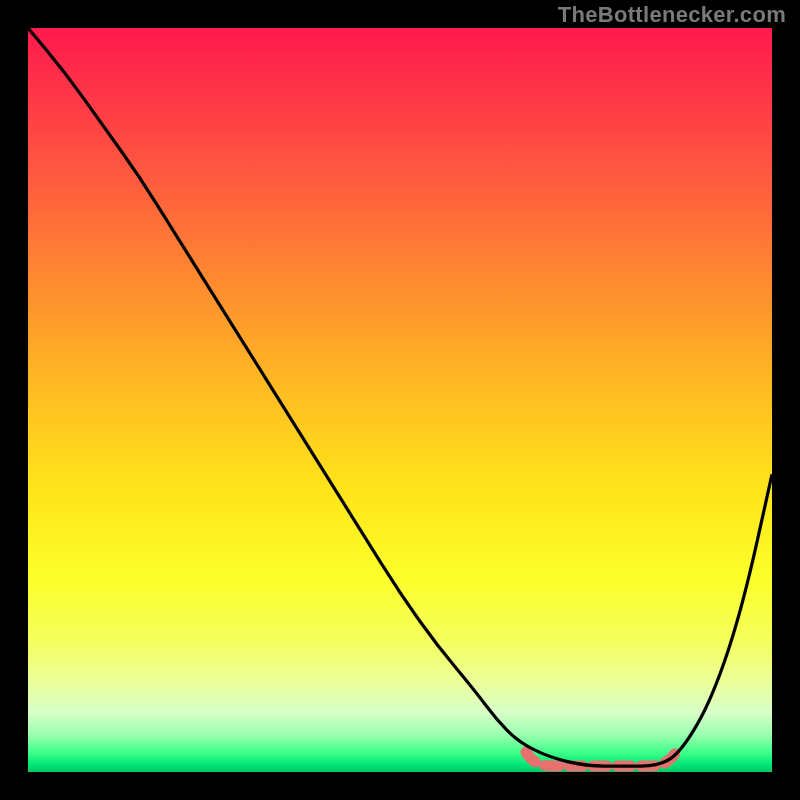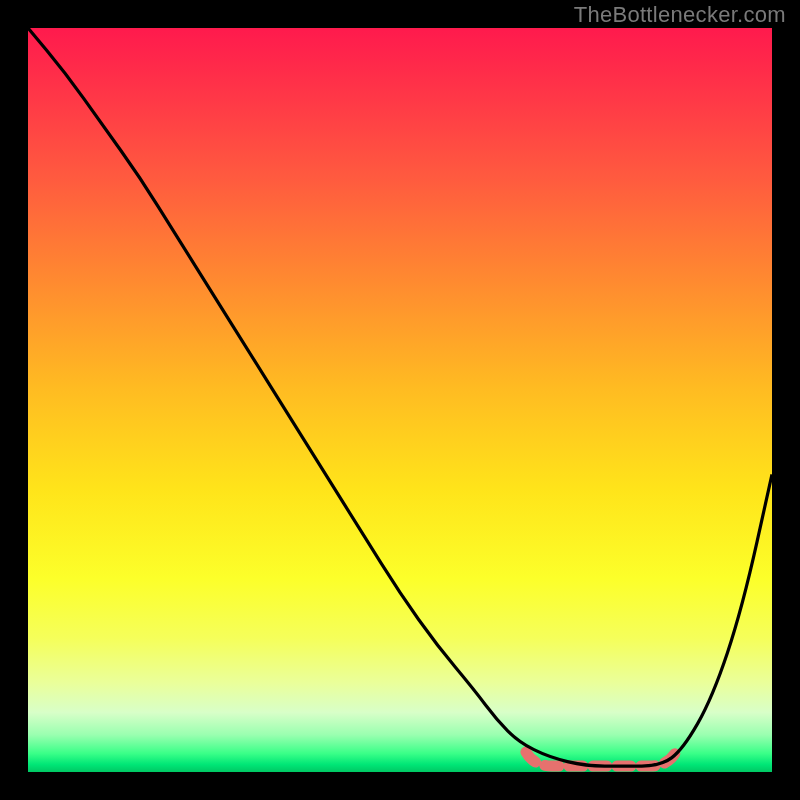--- a/index.html
+++ b/index.html
@@ -57,21 +57,21 @@
     left: 0;
     width: 100%;
     height: 100%;
   }
   .watermark {
     position: absolute;
     top: 2px;
     right: 14px;
     color: #7a7a7a;
     font-size: 22px;
-    font-weight: 400;
+    font-weight: 700;
     letter-spacing: 0.3px;
     user-select: none;
   }
 </style>
 </head>
 <body>
 
 <div class="frame">
 
   <div class="plot-area">

